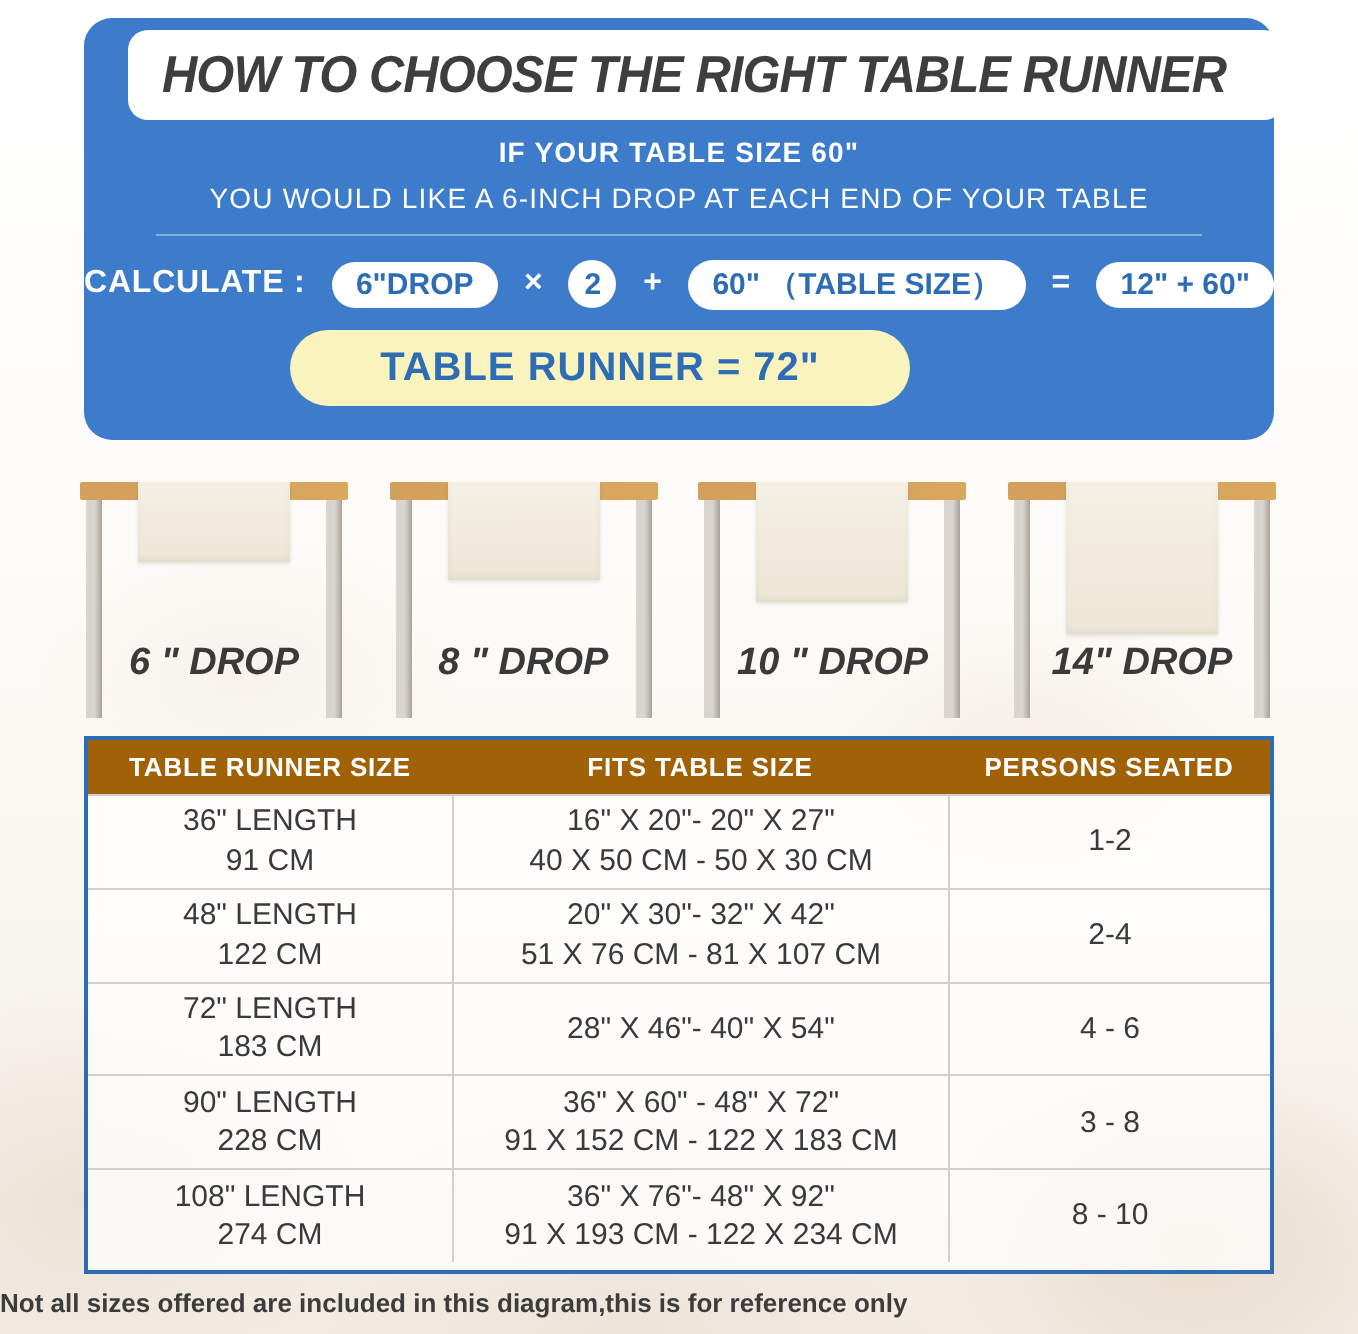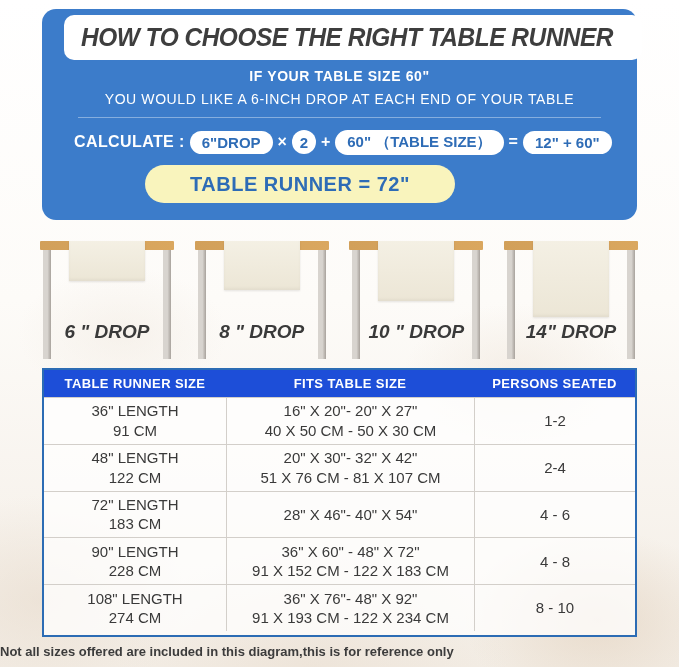--- a/index.html
+++ b/index.html
@@ -27,22 +27,22 @@
   }
   .title-text {
     font-size:26px; font-weight:bold; font-style:italic; color:#3e3e3e;
     letter-spacing:-0.5px; white-space:nowrap; transform:scaleX(0.94);
   }
   .subtitles { position:absolute; top:59px; left:0; width:100%; text-align:center; color:#fff; }
   .sub-line1 { font-size:14px; font-weight:bold; letter-spacing:.6px; margin-bottom:7px; }
   .sub-line2 { font-size:14px; font-weight:normal; letter-spacing:.6px; }
   .panel-divider { position:absolute; top:108px; left:36px; width:523px; height:1px; background:rgba(255,255,255,.38); }
   .formula-row {
-    position:absolute; top:117px; left:12px; width:100%; height:32px;
-    display:flex; align-items:center; justify-content:flex-start; gap:5px;padding-left:20px;
+    position:absolute; top:117px; left:0; width:100%; height:32px;
+    display:flex; align-items:center; justify-content:space-between; gap:5px;
   }
   .calc-label { color:#fff; font-weight:bold; font-size:16px; letter-spacing:.4px; white-space:nowrap; }
   .pill {
     background:#fff; color:#2e6cb6; font-weight:bold; font-size:15px;
     padding:3px 12px; border-radius:16px; white-space:nowrap;
   }
   .circle2 {
     background:#fff; color:#2e6cb6; width:24px; height:24px; border-radius:50%;
     display:flex; align-items:center; justify-content:center; font-weight:bold; font-size:15px;
   }
@@ -69,21 +69,21 @@
   .drop-label {
     position:absolute; top:80px; left:0; width:100%; text-align:center;
     font-weight:bold; font-style:italic; font-size:19px; color:#3a3a3a; white-space:nowrap;
   }
   .size-table {
     position:absolute; top:368px; left:42px; width:595px; height:269px;
     border:2px solid #2c6cb4; background:rgba(255,255,255,.75); z-index:1;
   }
   .shead {
     display:grid; grid-template-columns:182px 248px 1fr; height:27px;
-    background:#1d4ed8; align-items:center; text-align:center;
+    background:#a16207; align-items:center; text-align:center;
     color:#fff; font-weight:bold; font-size:13px; letter-spacing:.4px;
   }
   .srow {
     display:grid; grid-template-columns:182px 248px 1fr; height:46.8px;
     text-align:center; color:#3a3a3a; font-size:15px; line-height:1.3;
     border-top:1px solid #d3cfca;
   }
   .srow > div {
     display:flex; flex-direction:column; justify-content:center; height:100%;
   }
@@ -200,21 +200,21 @@
   <div class="srow">
     <div>
       <span>90" LENGTH</span>
       <span>228 CM</span>
     </div>
     <div>
       <span>36" X 60" - 48" X 72"</span>
       <span>91 X 152 CM - 122 X 183 CM</span>
     </div>
     <div>
-      <span>4 - 8</span>
+      <span>3 - 8</span>
     </div>
   </div>
 
   <div class="srow">
     <div>
       <span>108" LENGTH</span>
       <span>274 CM</span>
     </div>
     <div>
       <span>36" X 76"- 48" X 92"</span>

